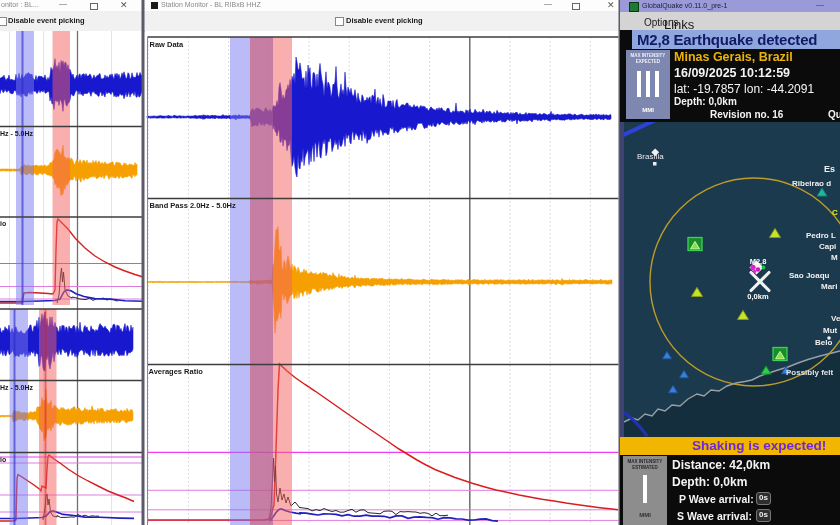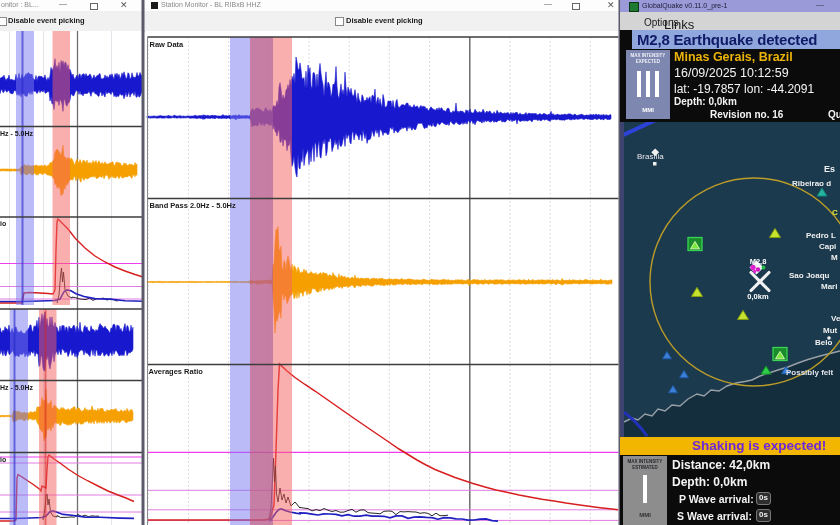--- a/index.html
+++ b/index.html
@@ -143,21 +143,21 @@
       <span class="abs" style="left:5px;top:0.5px;font-size:15px;font-weight:bold;color:#111a66;letter-spacing:-0.2px;">M2,8 Earthquake detected</span>
     </div>
 <div class="abs" style="left:0;top:48.5px;width:220px;height:73.5px;background:#0b0b0b;">
       <div class="abs" style="left:6px;top:1.5px;width:44px;height:69px;background:#7d87b0;text-align:center;">
         <div style="font-size:4.5px;font-weight:bold;color:#f0f0f8;margin-top:3px;">MAX INTENSITY</div>
         <div style="font-size:4.5px;font-weight:bold;color:#f0f0f8;margin-top:1px;">EXPECTED</div>
         <div style="margin-top:7px;height:26px;"><span style="display:inline-block;width:4px;height:26px;background:#fff;margin:0 2.5px;"></span><span style="display:inline-block;width:4px;height:26px;background:#fff;margin:0 2.5px;"></span><span style="display:inline-block;width:4px;height:26px;background:#fff;margin:0 2.5px;"></span></div>
         <div style="font-size:6px;font-weight:bold;color:#fff;margin-top:10px;">MMI</div>
       </div>
       <div class="abs" style="left:54px;top:1.5px;font-size:12.5px;font-weight:bold;color:#eab308;white-space:nowrap;">Minas Gerais, Brazil</div>
-      <div class="abs" style="left:54px;top:17.5px;font-size:12.5px;font-weight:normal;color:#f4f4f4;white-space:nowrap;">16/09/2025 10:12:59</div>
+      <div class="abs" style="left:54px;top:17.5px;font-size:12.5px;font-weight:bold;color:#f4f4f4;white-space:nowrap;">16/09/2025 10:12:59</div>
       <div class="abs" style="left:54px;top:33.5px;font-size:12px;font-weight:normal;color:#f4f4f4;white-space:nowrap;">lat: -19.7857 lon: -44.2091</div>
       <div class="abs" style="left:54px;top:47px;font-size:10px;font-weight:bold;color:#f4f4f4;white-space:nowrap;">Depth: 0,0km</div>
       <div class="abs" style="left:54px;top:60px;font-size:10px;font-weight:bold;color:#f4f4f4;white-space:nowrap;margin-left:36px;">Revision no. 16</div>
       <div class="abs" style="left:208px;top:60px;font-size:10px;font-weight:bold;color:#f4f4f4;white-space:nowrap;">Qu</div>
     </div>
 </div>
 <svg class="abs" style="left:620px;top:122px;" width="220" height="315" viewBox="620 122 220 315">
 <rect x="620" y="122" width="220" height="315" fill="#1c3a4d"></rect>
 <path d="M624.0 422.0 L632.0 418.0 L638.0 420.0 L645.0 414.0 L652.0 416.0 L658.0 409.0 L665.0 411.0 L672.0 405.0 L680.0 406.0 L688.0 399.0 L697.0 394.0 L704.0 396.0 L711.0 390.0 L719.0 391.0 L727.0 386.0 L736.0 383.0 L745.0 381.5 L752.0 380.0 L760.0 376.0 L769.0 373.0 L778.0 370.0 L788.0 367.0 L798.0 363.0 L808.0 359.5 L820.0 356.0 L830.0 353.5 L840.0 351.0 L840 525 L620 525 Z" fill="#152e3d"></path>
     <path d="M624.0 422.0 L632.0 418.0 L638.0 420.0 L645.0 414.0 L652.0 416.0 L658.0 409.0 L665.0 411.0 L672.0 405.0 L680.0 406.0 L688.0 399.0 L697.0 394.0 L704.0 396.0 L711.0 390.0 L719.0 391.0 L727.0 386.0 L736.0 383.0 L745.0 381.5 L752.0 380.0 L760.0 376.0 L769.0 373.0 L778.0 370.0 L788.0 367.0 L798.0 363.0 L808.0 359.5 L820.0 356.0 L830.0 353.5 L840.0 351.0" fill="none" stroke="#98a0a8" stroke-width="1.4"></path>

